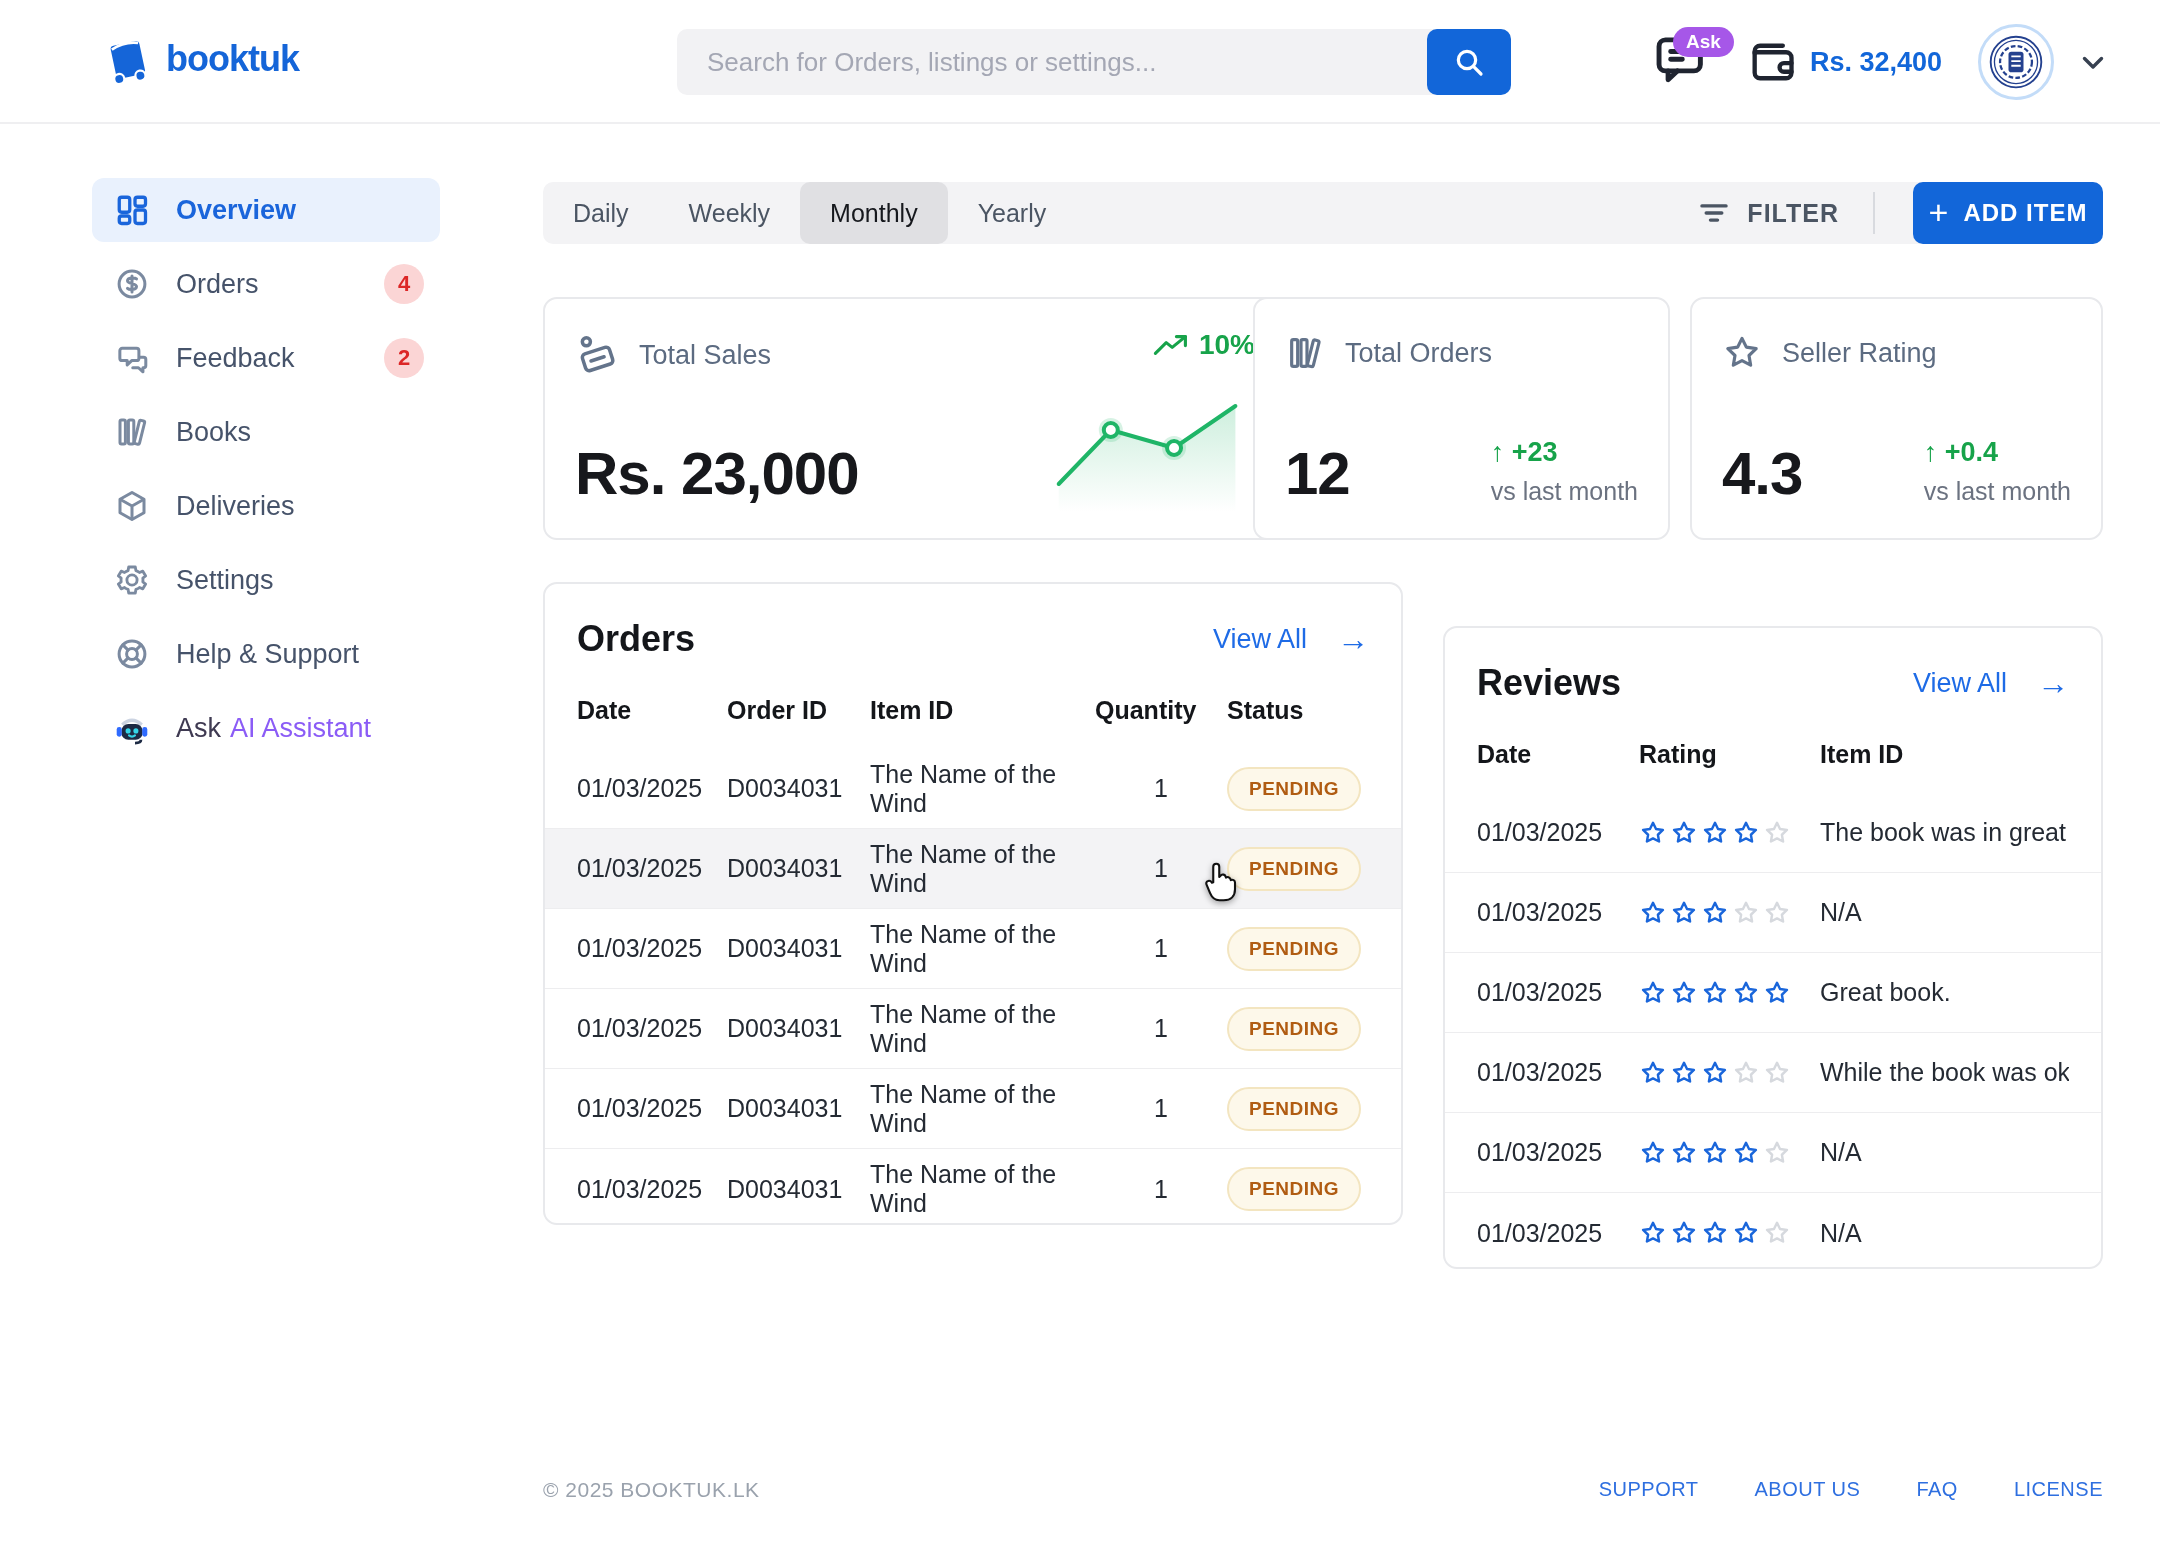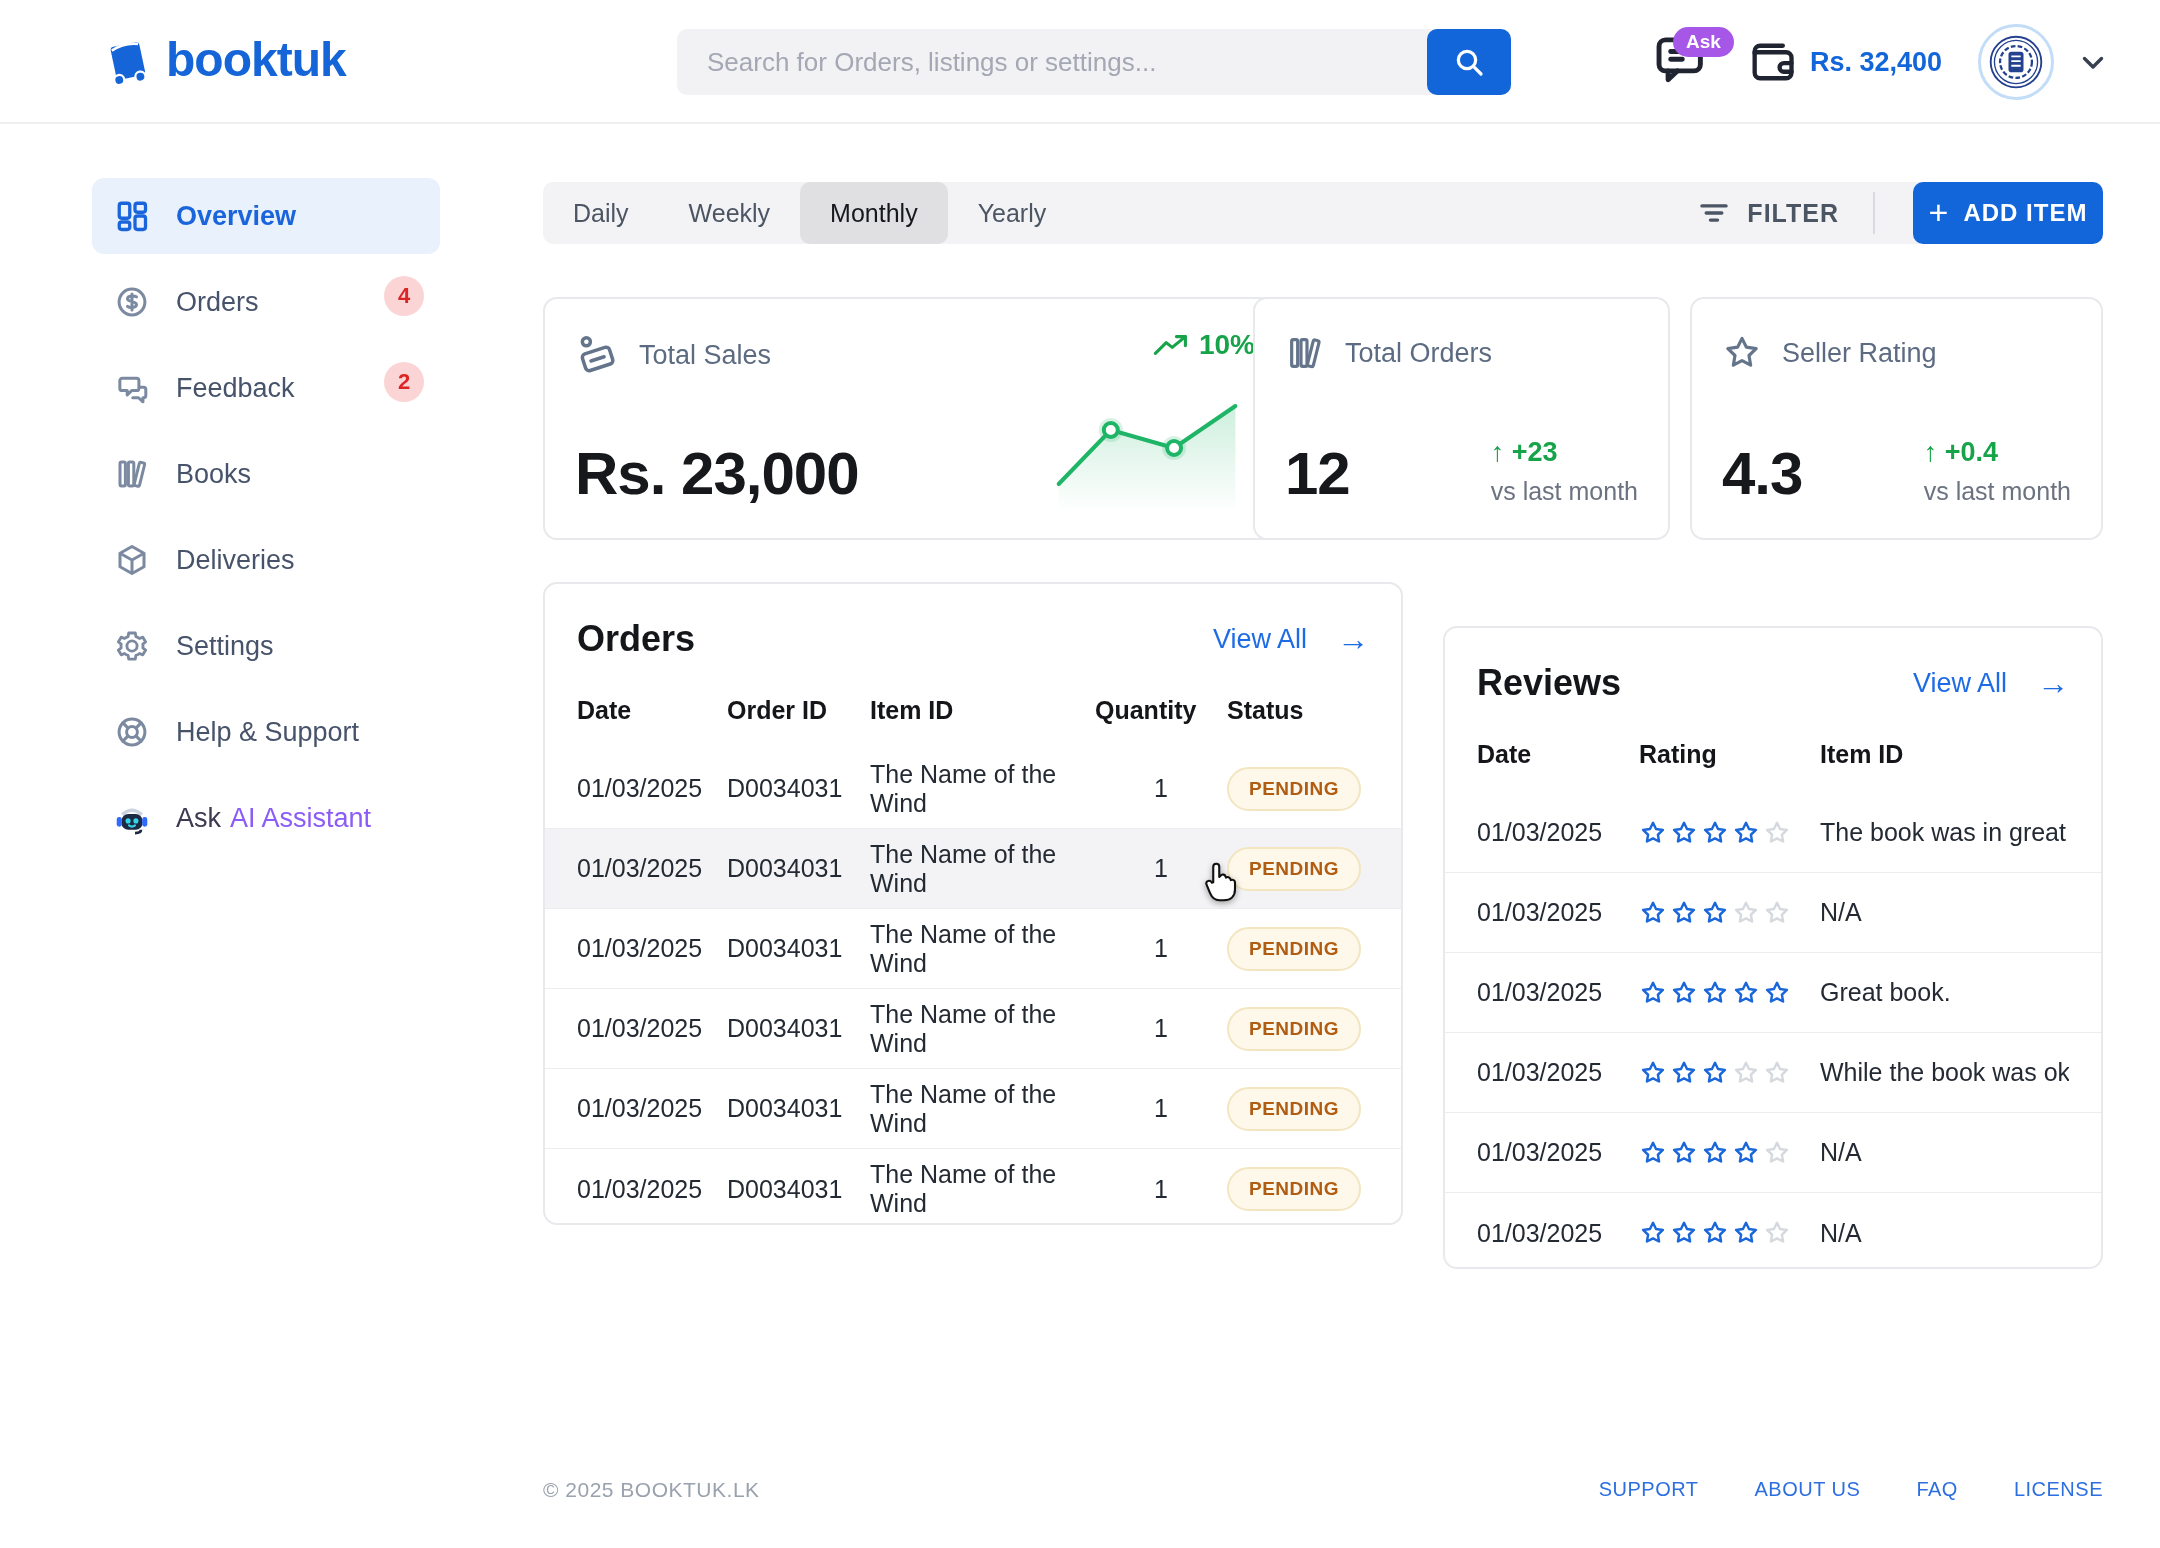--- a/index.html
+++ b/index.html
@@ -7,35 +7,35 @@
   }
   *{margin:0;padding:0;box-sizing:border-box;}
   html,body{background:#fff;}
   body{
     width:2160px;height:1548px;position:relative;overflow:hidden;
     font-family:"Liberation Sans","DejaVu Sans",sans-serif;color:#1f2430;
   }
   
   .topbar{position:absolute;left:0;top:0;width:2160px;height:124px;background:#fff;border-bottom:2px solid #efeff1;}
   .logo{position:absolute;left:100px;top:32px;display:flex;align-items:center;gap:12px;}
-  .logo-text{font-size:48px;font-weight:800;color:#1565d8;letter-spacing:-1px;}
+  .logo-text{font-size:36px;font-weight:800;color:#1565d8;letter-spacing:-1px;}
   .search{position:absolute;left:677px;top:29px;width:834px;height:66px;background:#f2f2f4;border-radius:10px;display:flex;align-items:center;}
   .search input{flex:1;height:100%;border:none;outline:none;background:transparent;padding:0 30px;font-size:26px;color:#394150;font-family:inherit;}
   .search input::placeholder{color:#a4a7b4;}
   .search-btn{width:84px;height:66px;background:var(--accent);border:none;border-radius:10px;display:flex;align-items:center;justify-content:center;cursor:pointer;}
   .top-actions{position:absolute;right:50px;top:0;height:124px;display:flex;align-items:center;}
   .chat-wrap{position:relative;width:70px;height:70px;margin-right:26px;}
   .ask-badge{position:absolute;right:-14px;top:0;background:#a657e8;color:#fff;font-size:19px;font-weight:700;padding:4px 13px;border-radius:999px;}
   .wallet-group{display:flex;align-items:center;gap:12px;margin-right:36px;}
   .balance{font-size:27px;font-weight:700;color:var(--accent);}
   .avatar{width:76px;height:76px;border-radius:50%;border:3px solid #c3dcf8;background:#fff;display:flex;align-items:center;justify-content:center;margin-right:22px;cursor:pointer;}
   .chev{cursor:pointer;display:flex;align-items:center;}
   
   .sidebar{position:absolute;left:92px;top:178px;width:348px;display:flex;flex-direction:column;gap:10px;}
-  .nav-item{height:76px;border-radius:12px;display:flex;align-items:center;gap:26px;padding:0 22px;font-size:27px;font-weight:500;color:#46536a;position:relative;cursor:pointer;}
+  .nav-item{height:64px;border-radius:12px;display:flex;align-items:center;gap:26px;padding:0 22px;font-size:27px;font-weight:500;color:#46536a;position:relative;cursor:pointer;}
   .nav-item .nico{width:36px;height:36px;flex:0 0 36px;display:flex;}
   .nav-item.active{background:#e9f1fd;color:#1a65db;font-weight:600;}
   .count-badge{position:absolute;right:16px;top:12px;width:40px;height:40px;border-radius:50%;background:#fbd5d5;color:#dc2626;font-size:22px;font-weight:700;display:flex;align-items:center;justify-content:center;}
   .ai-label-prefix{color:#3f3a52;}
   .ai-label-main{color:#8b5cf6;margin-left:9px;}
   
   .toolbar{position:absolute;left:543px;top:182px;width:1560px;height:62px;background:#f3f3f5;border-radius:10px;display:flex;align-items:center;}
   .tabs{display:flex;align-items:center;height:100%;}
   .tab{height:100%;display:flex;align-items:center;padding:0 30px;font-size:25px;color:#4b5563;cursor:pointer;border-radius:10px;}
   .tab.active{background:#e0e0e3;color:#16181d;font-weight:500;}

